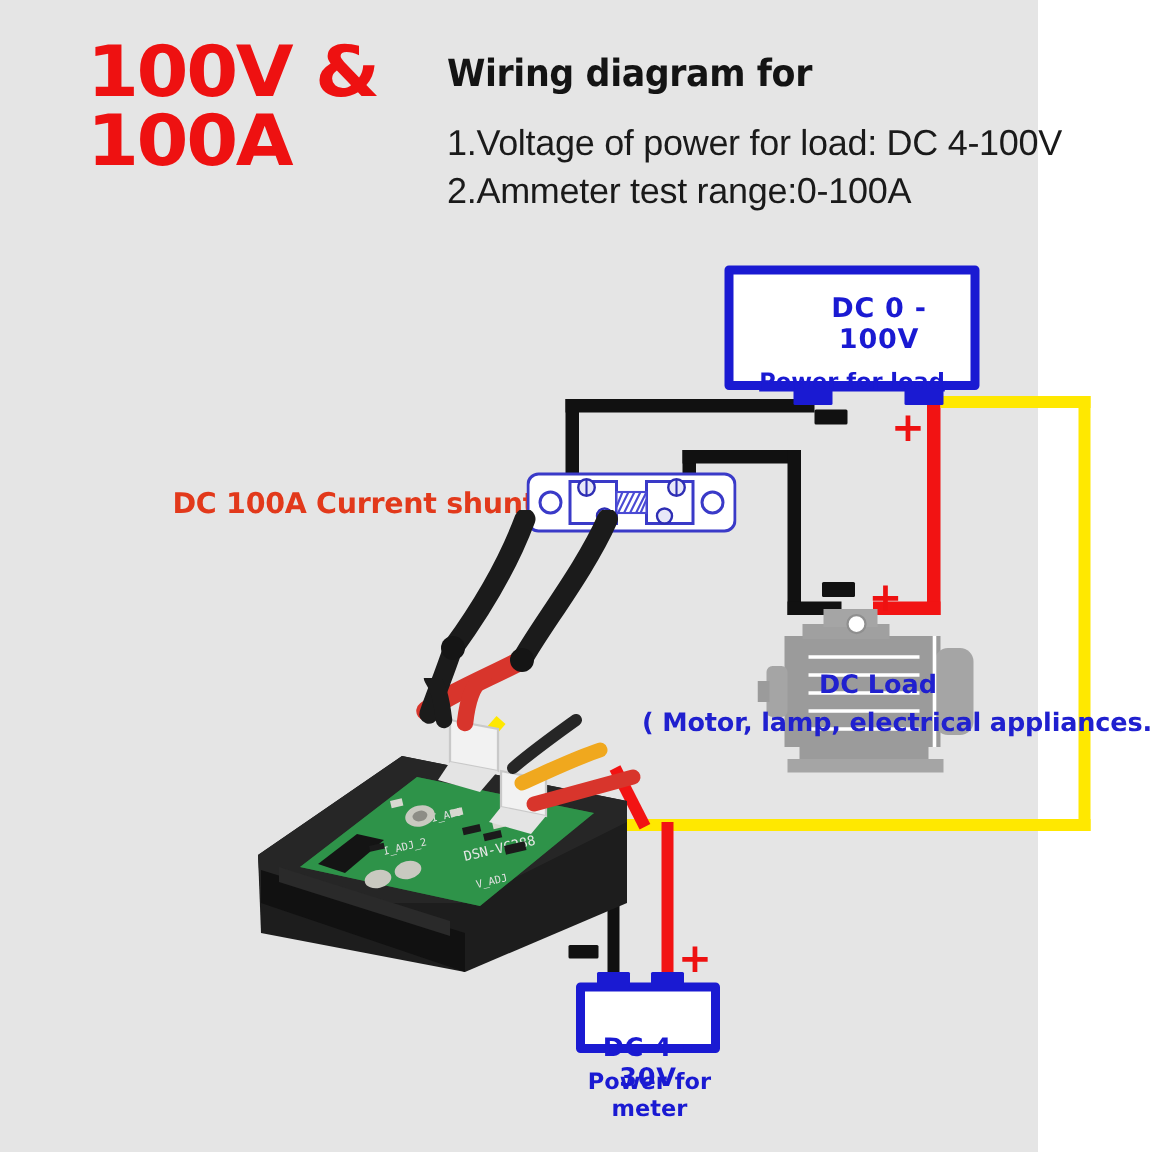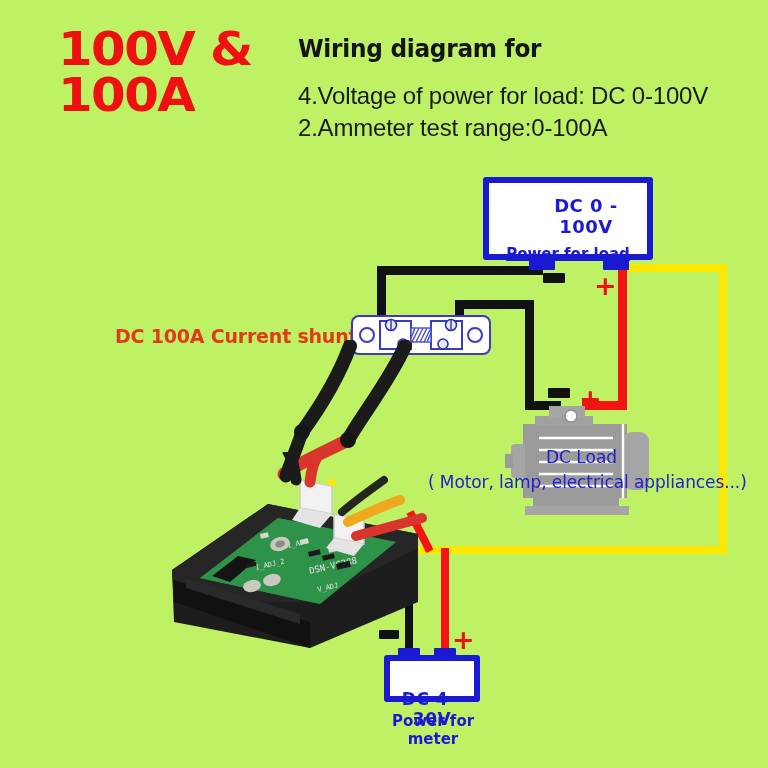--- a/index.html
+++ b/index.html
@@ -9,23 +9,23 @@
     background: #ffffff;
   }
   body {
     width: 768px;
     height: 768px;
     overflow: hidden;
     font-family: "Liberation Sans", sans-serif;
   }
   #canvas {
     position: relative;
-    width: 768px;
+    width: 692px;
     height: 768px;
-    background: #bef264;
+    background: #e5e5e5;
   }
 
   
   .hdr-title {
     position: absolute;
     left: 58px;
     top: 26px;
     width: 230px;
     font-family: "DejaVu Sans", sans-serif;
     font-weight: bold;
@@ -144,40 +144,40 @@
     color: #e2391b;
     letter-spacing: -0.2px;
     white-space: nowrap;
   }
 
   
   #motor { position: absolute; left: 505px; top: 404px; width: 160px; height: 120px; }
   .motor-text {
     position: absolute;
     font-family: "DejaVu Sans", sans-serif;
-    font-weight: normal;
+    font-weight: bold;
     color: #2020cf;
     white-space: nowrap;
     text-align: center;
   }
   #dc-load-text { left: 546px; top: 447px; font-size: 17px; }
   #appliance-text { left: 428px; top: 472px; font-size: 17px; letter-spacing: -0.1px; }
 
   
   #meter { position: absolute; left: 160px; top: 452px; width: 272px; height: 200px; }
 </style>
 </head>
 <body>
 
 <div id="canvas">
 
   <div class="hdr-title">100V &amp;
 100A</div>
   <div class="hdr-sub">Wiring diagram for</div>
-  <div class="hdr-line l1">4.Voltage of power for load: DC 0-100V</div>
+  <div class="hdr-line l1">1.Voltage of power for load: DC 4-100V</div>
   <div class="hdr-line l2">2.Ammeter test range:0-100A</div>
 
   <div class="wire w-black" style="left:377px; top:266px; width:166px; height:9px;"></div>
   <div class="wire w-black" style="left:377px; top:266px; width:9px; height:60px;"></div>
 
   <div class="wire w-black" style="left:455px; top:300px; width:9px; height:26px;"></div>
   <div class="wire w-black" style="left:455px; top:300px; width:79px; height:9px;"></div>
   <div class="wire w-black" style="left:525px; top:300px; width:9px; height:110px;"></div>
   <div class="wire w-black" style="left:525px; top:401px; width:36px; height:9px;"></div>
 

